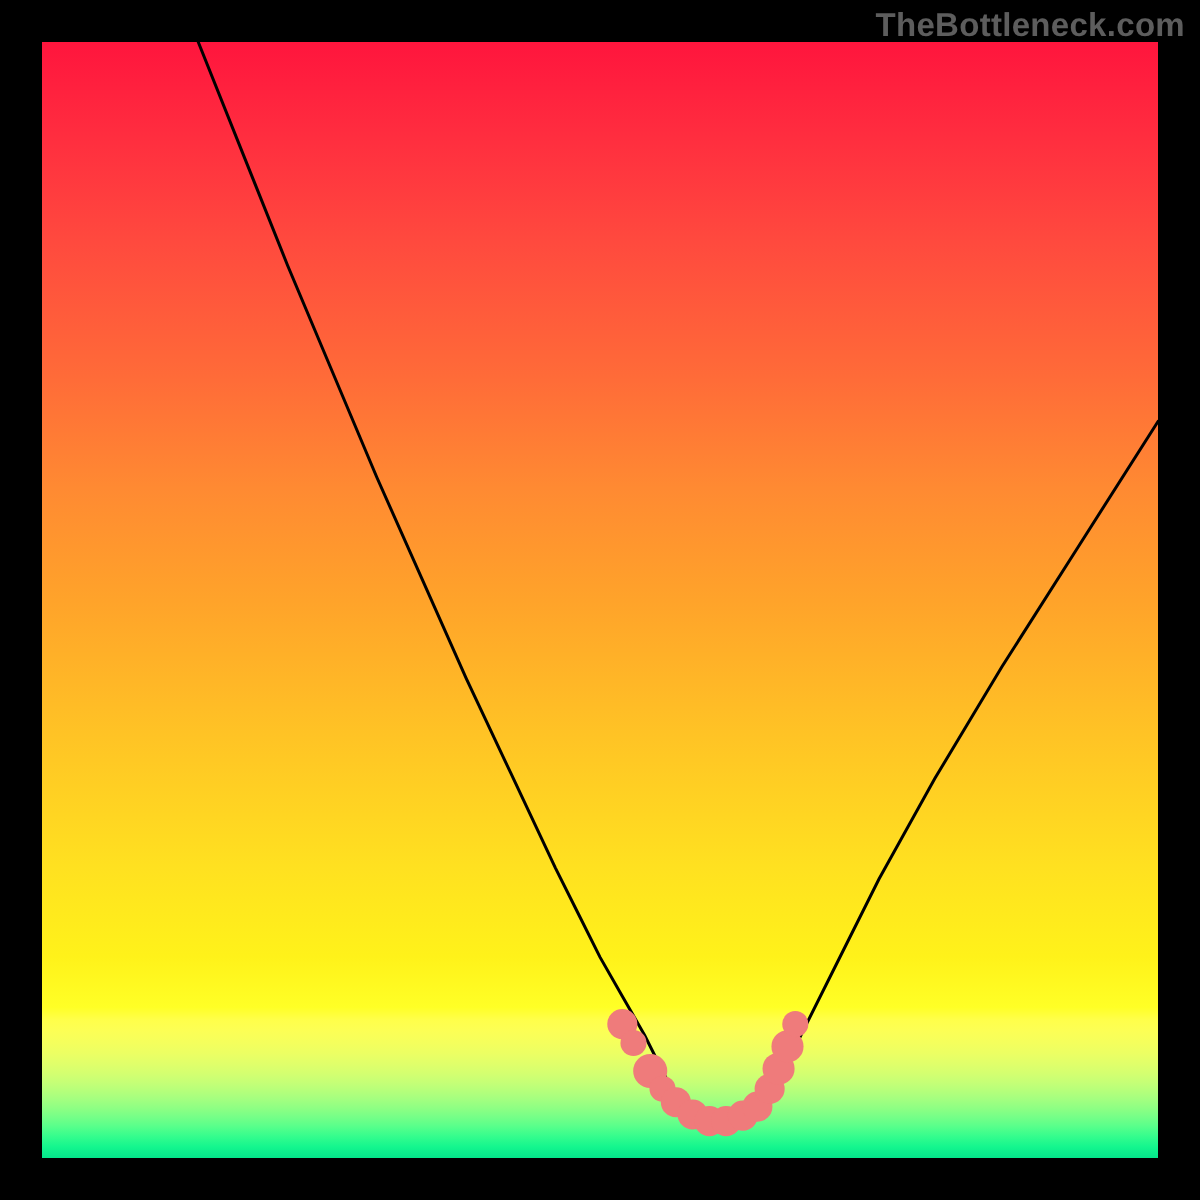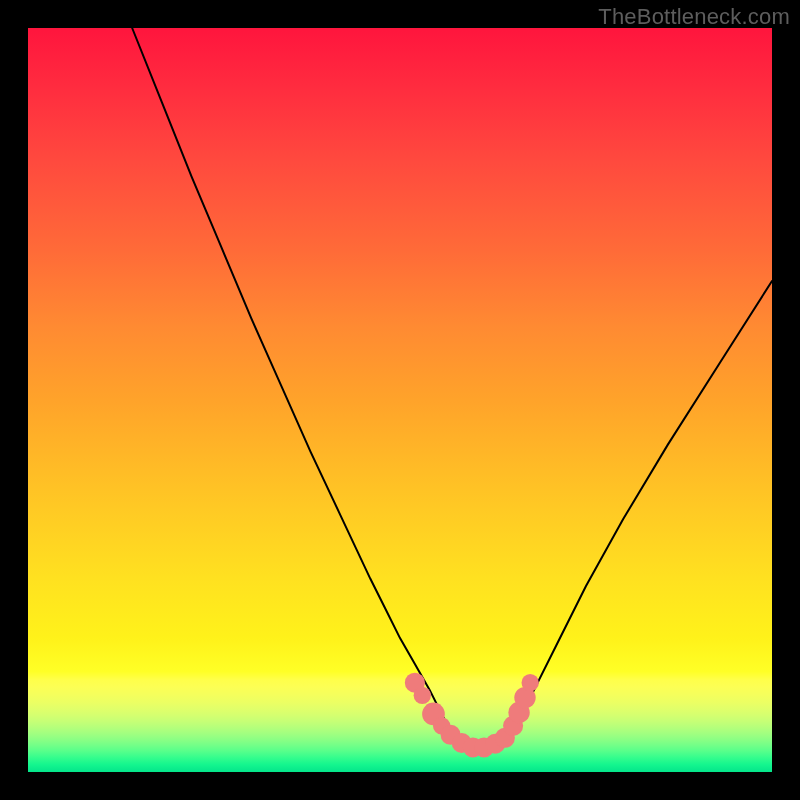--- a/index.html
+++ b/index.html
@@ -62,21 +62,21 @@
     height: 744px;
     overflow: visible;
   }
   .watermark {
     position: absolute;
     top: 4px;
     right: 10px;
     color: #5d5d5d;
     font-size: 22px;
     letter-spacing: 0.2px;
-    font-weight: 400;
+    font-weight: 700;
     user-select: none;
     text-align: center;
   }
 </style>
 </head>
 <body>
 
 <div class="frame">
   <div class="watermark">TheBottleneck.com</div>
   <div class="plot">

